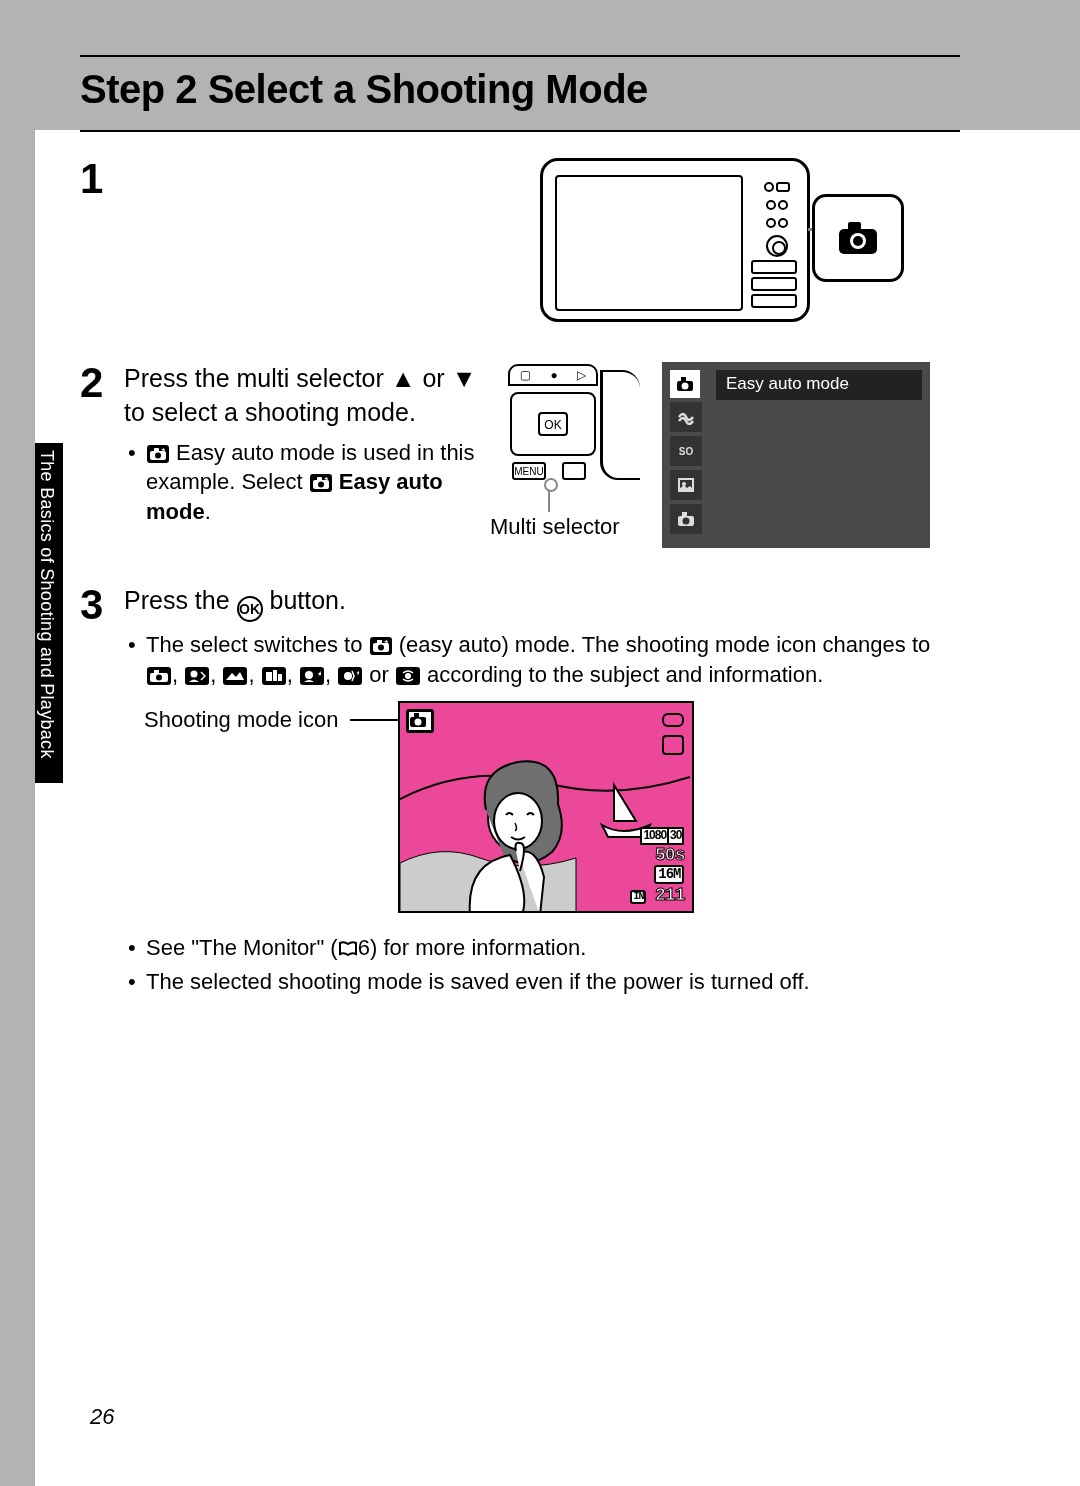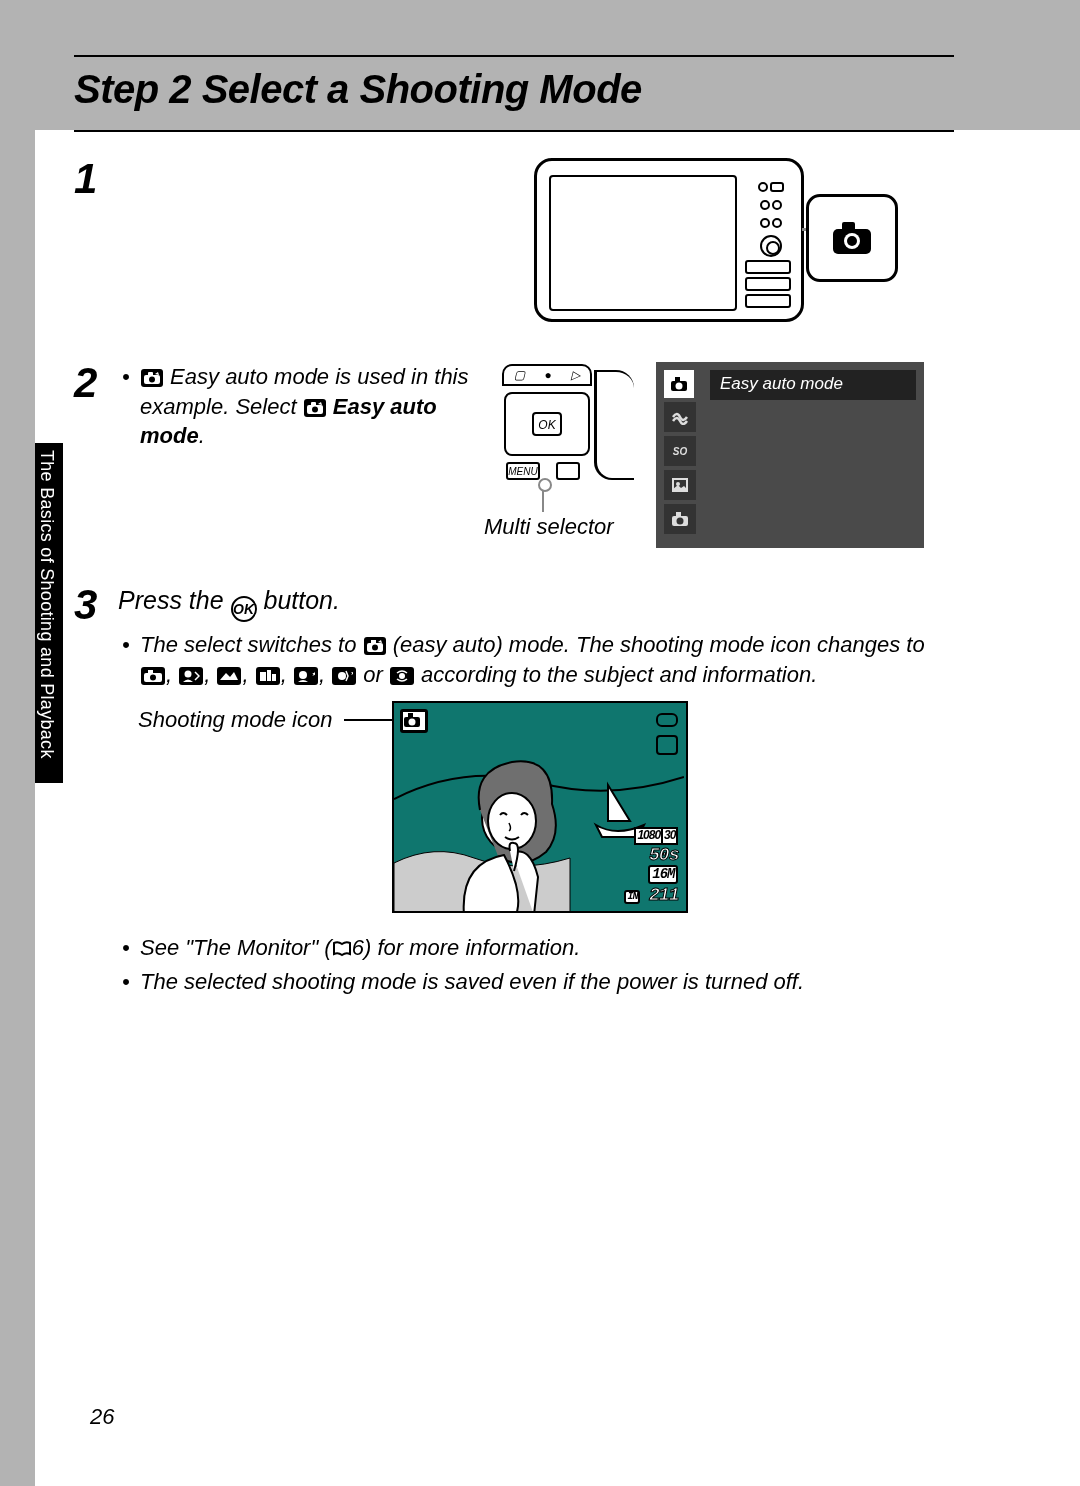--- a/index.html
+++ b/index.html
@@ -1,20 +1,20 @@
 <!DOCTYPE html>
 <html><head>
 <meta charset="utf-8">
 <style>
   * { box-sizing: border-box; margin: 0; padding: 0; }
   html, body { width: 1080px; height: 1486px; font-family: "Myriad Pro", "Segoe UI", Arial, sans-serif; background: #fff; color: #000; }
   .page { position: relative; width: 1080px; height: 1486px; }
   .gray-top { position: absolute; left: 0; top: 0; width: 1080px; height: 130px; background: #b3b3b3; }
   .gray-side { position: absolute; left: 0; top: 0; width: 35px; height: 1486px; background: #b3b3b3; }
-  .content { position: absolute; left: 74px; top: 55px; width: 880px; font-style: italic; }
+  .content { position: absolute; left: 80px; top: 55px; width: 880px; }
   .rule { border-top: 2px solid #000; width: 100%; margin-bottom: 10px; }
   .title { font-size: 40px; font-weight: 700; margin-bottom: 18px; letter-spacing: -0.5px; }
   .whitebox { background: #fff; border-top: 2px solid #000; padding-top: 26px; }
   .step { display: flex; margin-bottom: 36px; }
   .stepnum { font-size: 42px; font-weight: 700; width: 44px; flex: 0 0 44px; line-height: 0.9; margin-top: 2px; }
   .stepbody { flex: 1 1 auto; }
   .lead { font-size: 25px; font-weight: 400; margin-bottom: 8px; line-height: 1.35; }
   .lead .icon { display: inline-block; vertical-align: -3px; }
   ul.bul { list-style: none; padding-left: 22px; }
   ul.bul > li { position: relative; font-size: 22px; line-height: 1.35; margin-bottom: 4px; }
@@ -61,21 +61,21 @@
   .menu-col { position: absolute; left: 8px; top: 8px; width: 38px; }
   .menu-cell { width: 32px; height: 30px; background: #333; margin-bottom: 4px; display:flex; align-items:center; justify-content:center; color:#ddd; }
   .menu-cell.sel { border: 2px solid #fff; background:#fff; color:#000; width:30px; height:28px; }
   .menu-top { position:absolute; left:54px; top:8px; right:8px; height:30px; background:#222; color:#fff; padding:4px 10px; font-size:17px; }
   .menu-flag { position:absolute; right:8px; top:8px; width:16px; height:10px; background:#999; }
 
   
   .mon-wrap { display:flex; align-items:flex-start; margin: 12px 0 20px 20px; }
   .mon-label { font-size: 22px; margin-right: 12px; margin-top: 6px; }
   .mon-lead { width: 50px; border-top: 2px solid #000; margin-top: 18px; margin-right: -2px; }
-  .mon { width: 296px; height: 212px; border: 2px solid #000; position: relative; background:#0f766e; overflow:hidden; }
+  .mon { width: 296px; height: 212px; border: 2px solid #000; position: relative; background:#ec4899; overflow:hidden; }
   .mon .badge { position:absolute; left:6px; top:6px; width:28px; height:24px; border:3px solid #000; border-radius:3px; display:flex; align-items:center; justify-content:center; background:#fff; }
   .mon .rt { position:absolute; right:8px; top:10px; width:22px; height:14px; border:2px solid #000; border-radius:6px; }
   .mon .rt2 { position:absolute; right:8px; top:32px; width:22px; height:20px; border:2px solid #000; border-radius:4px; }
   .mon svg { position:absolute; left:0; top:0; }
   .mon .br { position:absolute; right:8px; bottom:6px; text-align:right; font-family: "Courier New", monospace; font-weight:bold; letter-spacing:-1px; }
   .mon .br div { line-height: 1.15; }
   .mon .vid { display:inline-block; border:2px solid #000; font-size:12px; padding:0 1px; font-family:Arial,sans-serif; font-weight:bold; background:#fff; }
   .outline { -webkit-text-stroke: 1px #000; color:#fff; font-size:18px; }
 </style>
 </head>
@@ -124,20 +124,23 @@
             </div>
           </div>
         </div>
       </div>
 
       <div class="step">
         <div class="stepnum">2</div>
         <div class="stepbody">
           <div class="row">
             <div class="rowcol" style="max-width:380px; padding-right:12px;">
+              <div class="lead">
+                <span>Press the multi selector </span><span>▲</span><span> or </span><span>▼</span><span> to select a shooting mode.</span>
+              </div>
               <ul class="bul">
                 <li>
                   <span class="ic-chip"><svg width="16" height="12" style="vertical-align:-1px">
                         <rect x="0" y="3" width="16" height="9" rx="2" fill="#fff"></rect>
                         <rect x="4" y="0" width="5" height="4" rx="1" fill="#fff"></rect>
                         <circle cx="8" cy="7.5" r="3" fill="#000"></circle>
                         <path d="M11 2 l3 -2 l1 3 z" fill="#fff"></path>
                       </svg></span><span> Easy auto mode is used in this example. Select </span><span class="ic-chip"><svg width="16" height="12" style="vertical-align:-1px">
                         <rect x="0" y="3" width="16" height="9" rx="2" fill="#fff"></rect>
                         <rect x="4" y="0" width="5" height="4" rx="1" fill="#fff"></rect>

